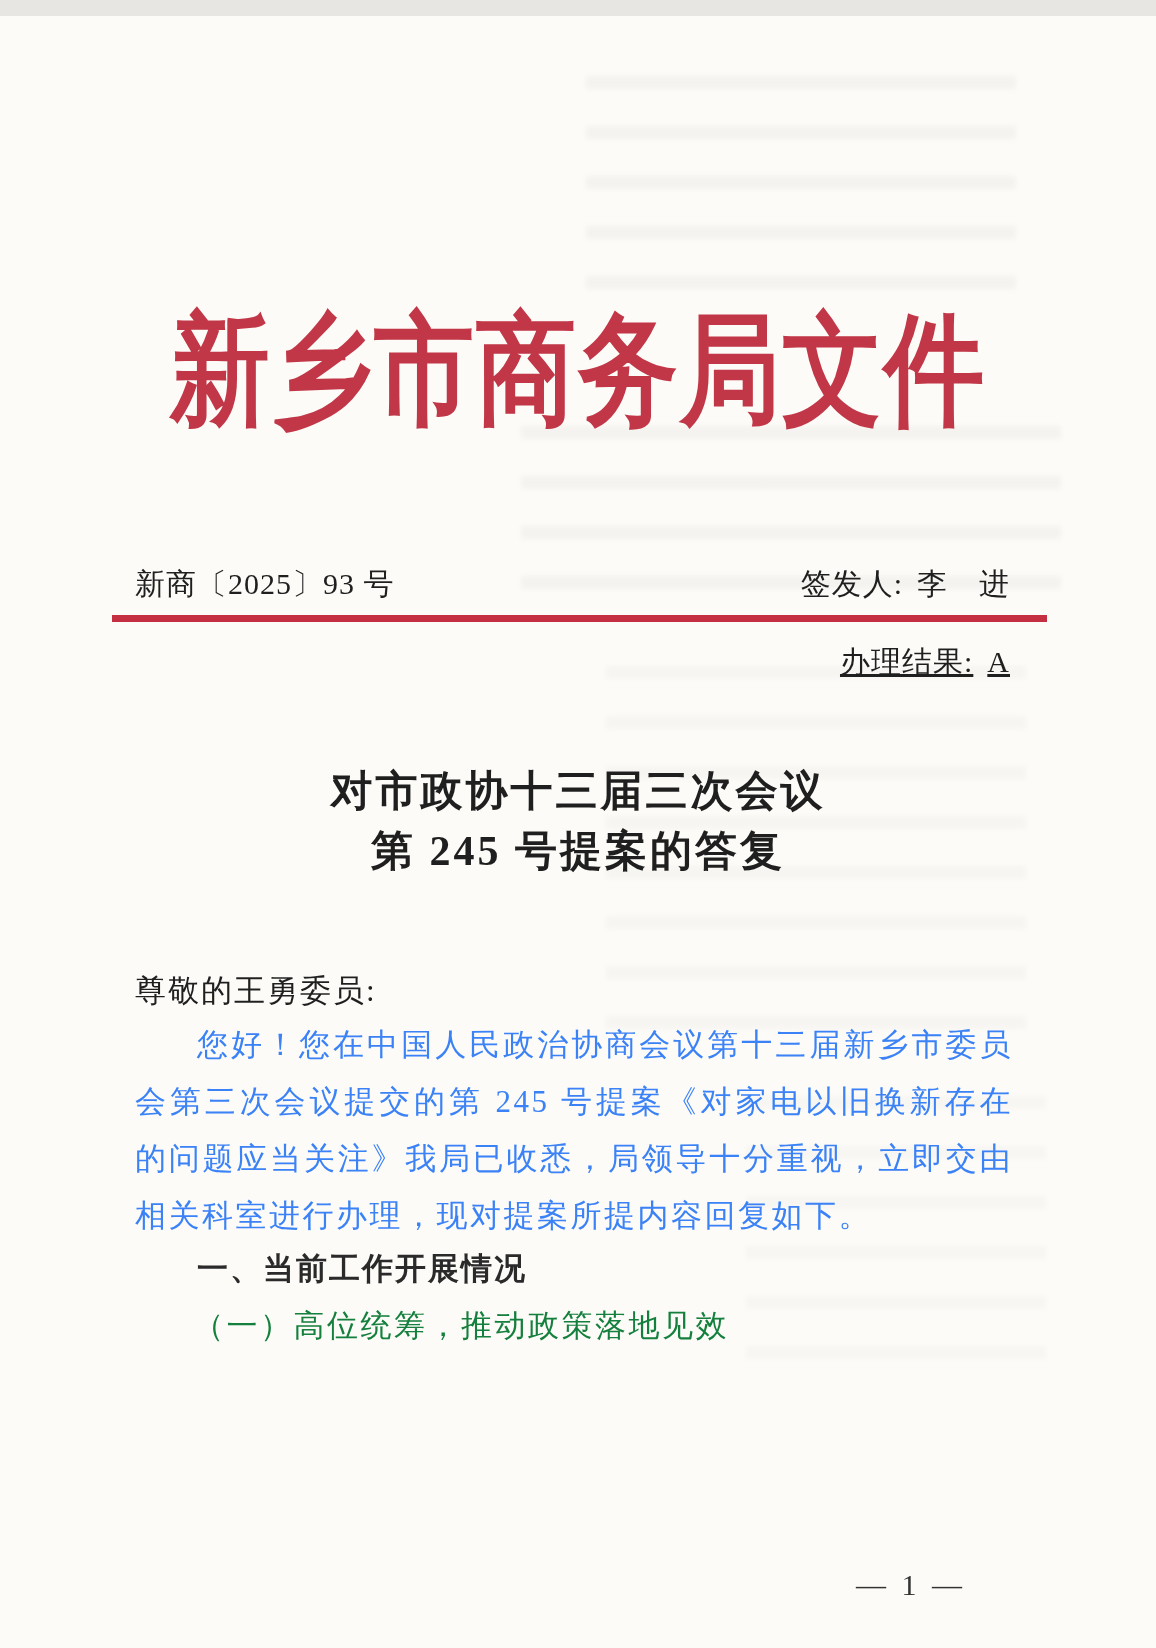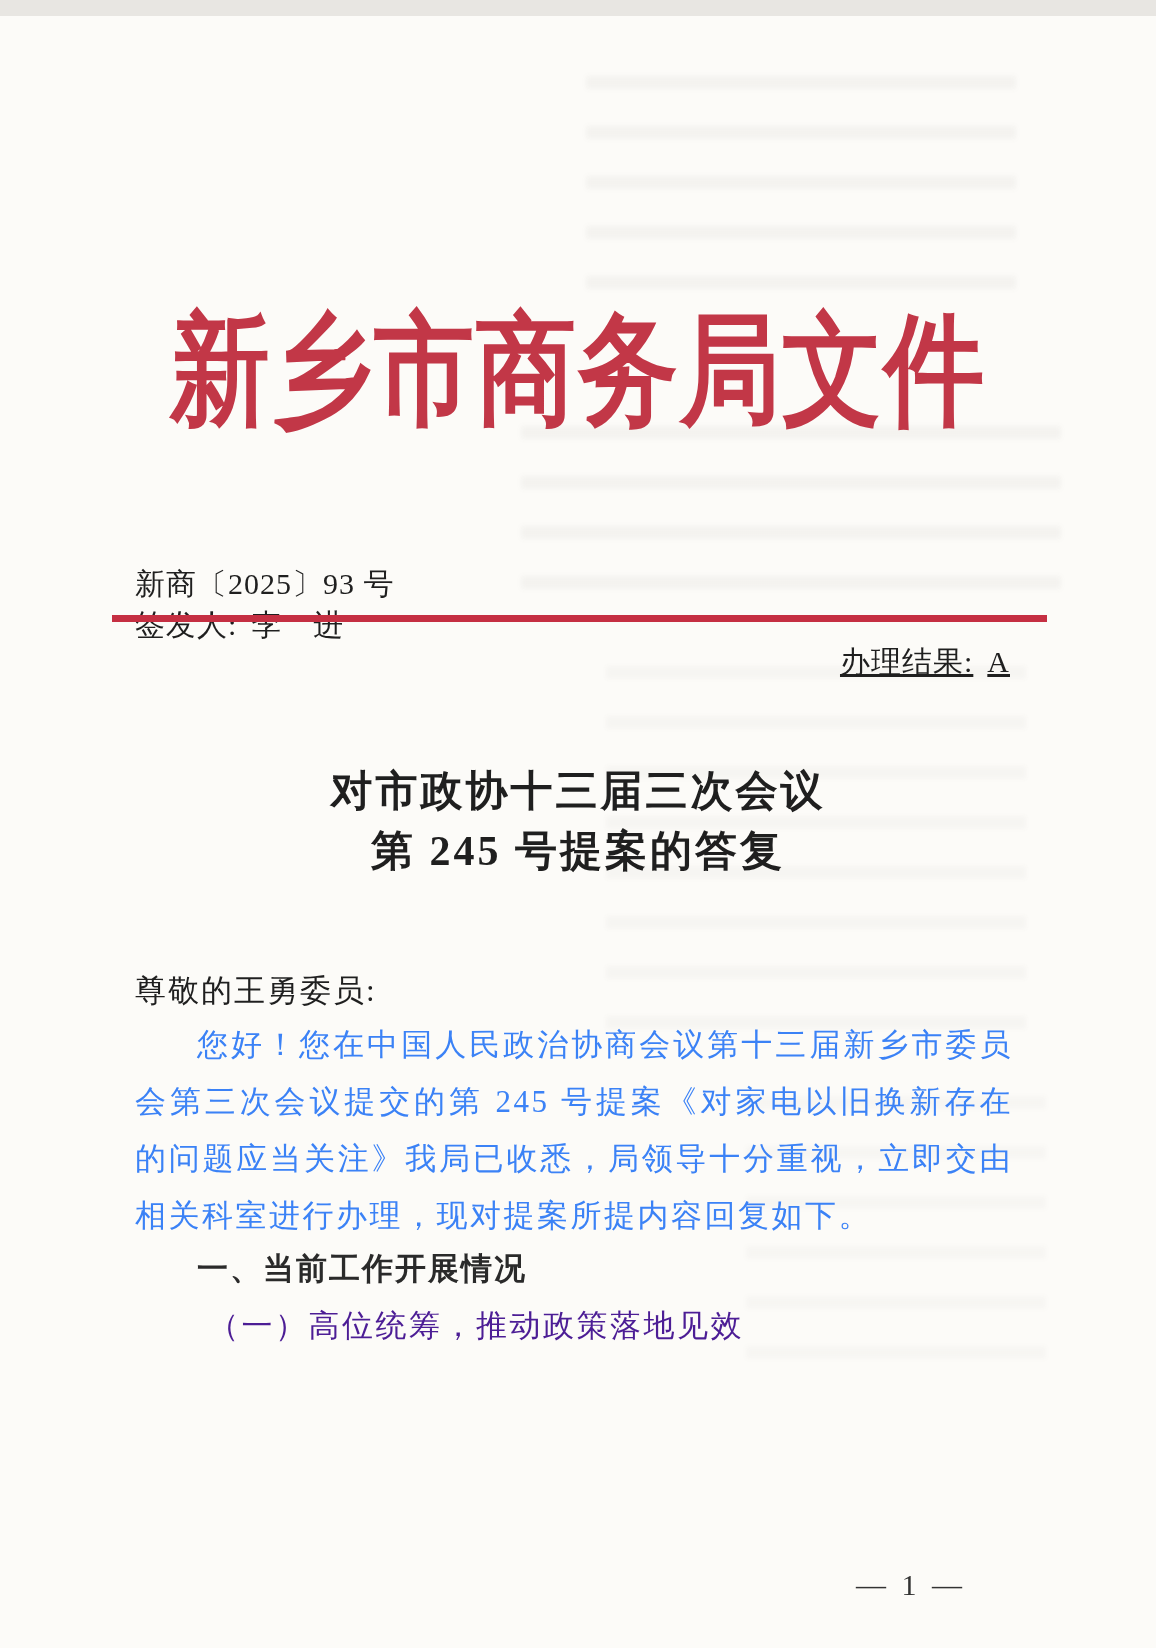--- a/index.html
+++ b/index.html
@@ -45,21 +45,20 @@
     transform-origin:50% 0;
     white-space:nowrap;
   }
   .meta-row{
     position:absolute;
     left:135px;width:875px;top:548px;
     display:flex;justify-content:space-between;align-items:baseline;
     font-size:30px;
     letter-spacing:1px;
     white-space:nowrap;
-    flex-direction:column;
   }
   .signer .gap{display:inline-block;width:14px;}
   .red-rule{
     position:absolute;
     left:112px;top:599px;
     width:935px;height:7px;
     background:var(--rule-red);
   }
   .result-row{
     position:absolute;
@@ -103,26 +102,26 @@
     font-family:"Liberation Sans","DejaVu Sans",sans-serif;
     font-weight:700;
     font-size:31px;
     line-height:57px;
     letter-spacing:2px;
     text-indent:2em;
     color:#2a2a2a;
   }
   .sub-heading{
     position:absolute;
-    left:146px;width:878px;top:1281px;
+    left:131px;width:878px;top:1281px;
     font-size:31px;
     line-height:57px;
     letter-spacing:2.5px;
     text-indent:2em;
-    color:#4c1d95;
+    color:#15803d;
   }
   .page-number{
     position:absolute;
     top:1552px;right:190px;
     font-size:30px;
     letter-spacing:4px;
     color:#333;
     white-space:nowrap;
   }
 </style>

